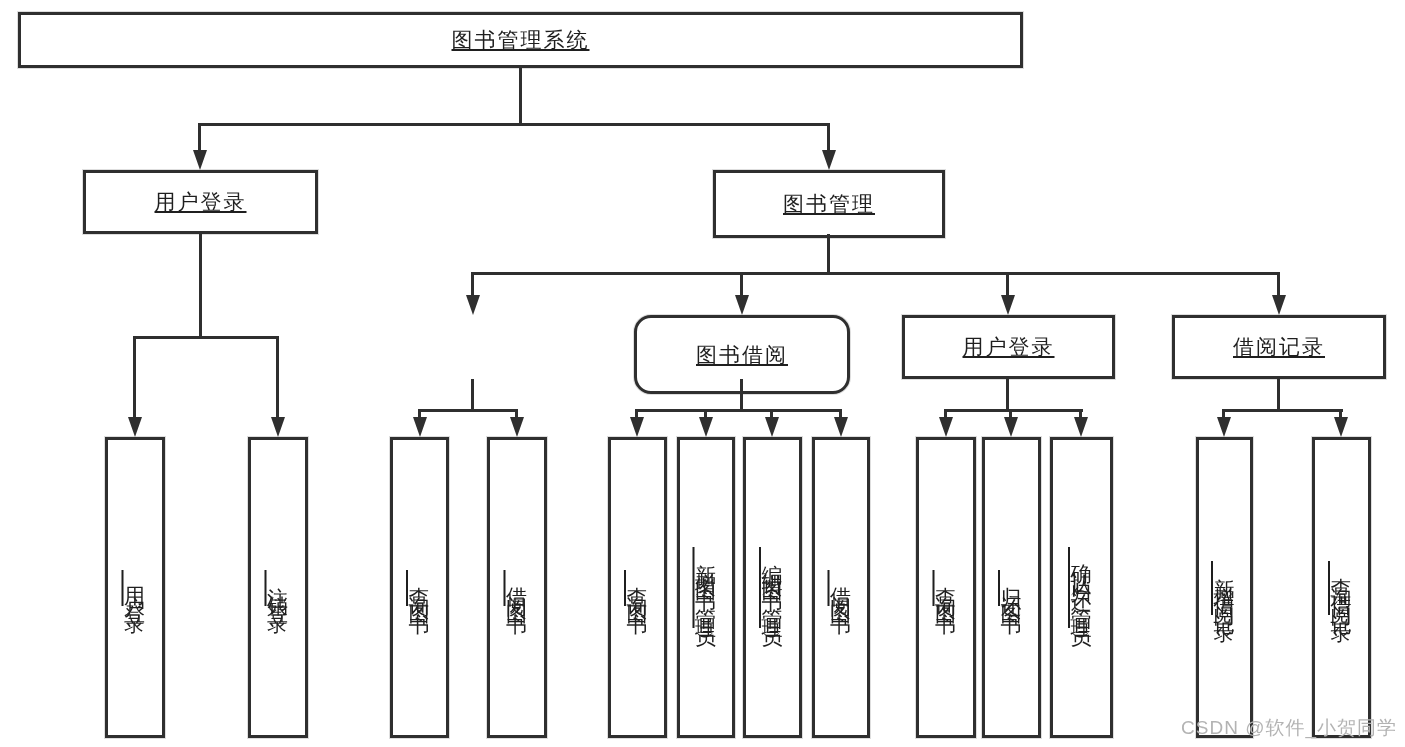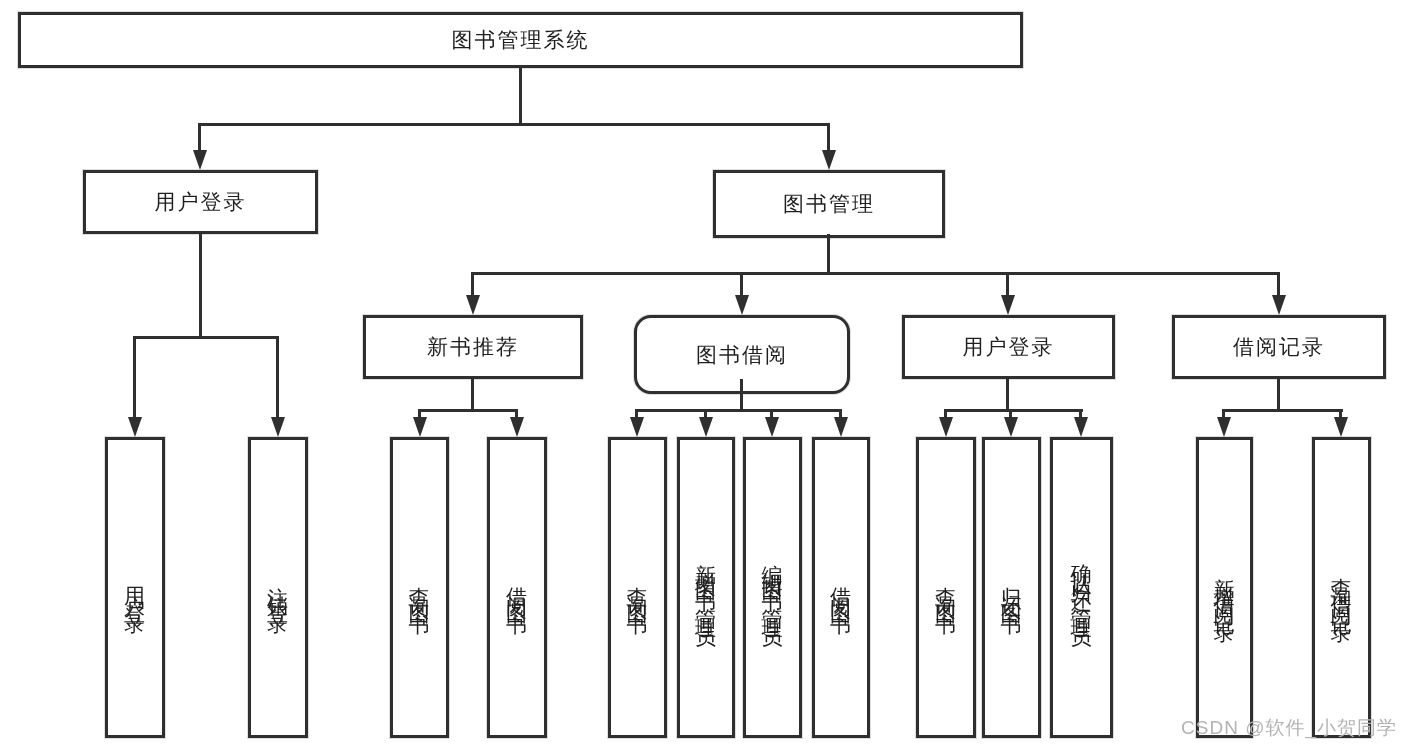--- a/index.html
+++ b/index.html
@@ -18,20 +18,21 @@
   .box {
     position: absolute;
     box-sizing: border-box;
     background: #ffffff;
     border: 3px solid var(--line, #2f2f2f);
     color: var(--text, #1f1f1f);
     display: flex;
     align-items: center;
     justify-content: center;
     box-shadow: 0 0 0 1px rgba(160,160,160,0.35);
+    text-decoration: underline;
   }
   .h-label {
     font-size: 21px;
     letter-spacing: 2px;
     white-space: nowrap;
   }
   .v-label {
     writing-mode: vertical-rl;
     text-orientation: mixed;
     font-size: 21px;
@@ -96,21 +97,20 @@
   <div class="hline" style="left:472px; top:272px; width:808px;"></div>
   <div class="vline" style="left:471px; top:272px; height:23px;"></div>
   <div class="arrowhead" style="left:466px; top:295px;"></div>
   <div class="vline" style="left:740px; top:272px; height:23px;"></div>
   <div class="arrowhead" style="left:735px; top:295px;"></div>
   <div class="vline" style="left:1006px; top:272px; height:23px;"></div>
   <div class="arrowhead" style="left:1001px; top:295px;"></div>
   <div class="vline" style="left:1277px; top:272px; height:23px;"></div>
   <div class="arrowhead" style="left:1272px; top:295px;"></div>
 
-  <div class="box h-label" style="left:363px; top:315px; width:220px; height:64px;">新书推荐</div>
   <div class="box h-label" style="left:634px; top:315px; width:216px; height:79px;border-radius:17px;">图书借阅</div>
   <div class="box h-label" style="left:902px; top:315px; width:213px; height:64px;">用户登录</div>
   <div class="box h-label" style="left:1172px; top:315px; width:214px; height:64px;">借阅记录</div>
 
   <div class="vline" style="left:471px; top:379px; height:30px;"></div>
   <div class="hline" style="left:419px; top:409px; width:99px;"></div>
   <div class="vline" style="left:418px; top:409px; height:10px;"></div>
   <div class="arrowhead" style="left:413px; top:417px;"></div>
   <div class="vline" style="left:515px; top:409px; height:10px;"></div>
   <div class="arrowhead" style="left:510px; top:417px;"></div>

